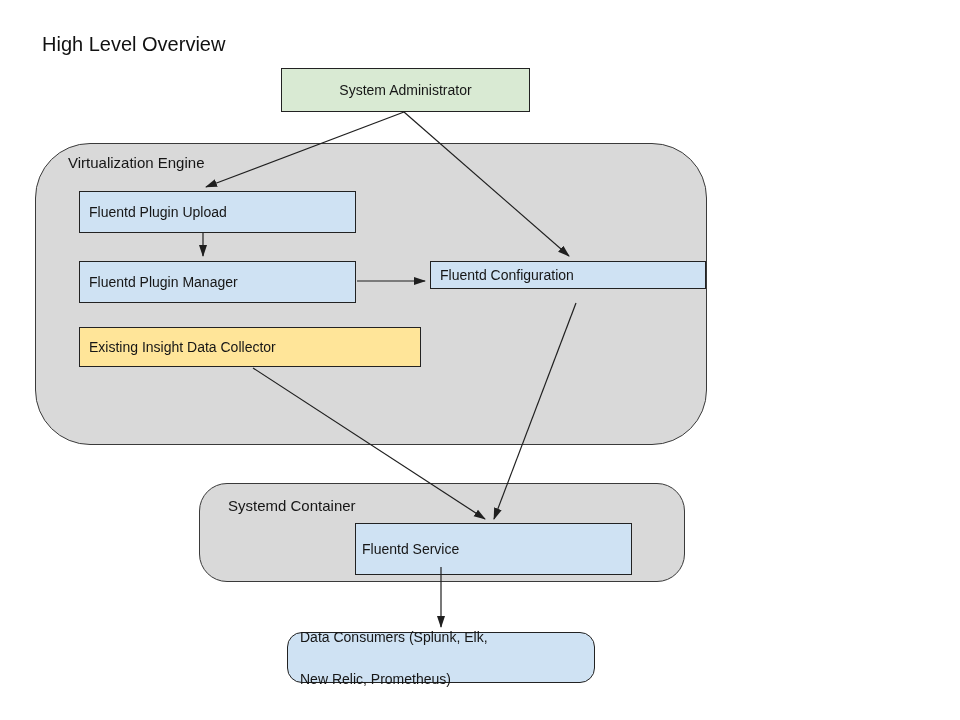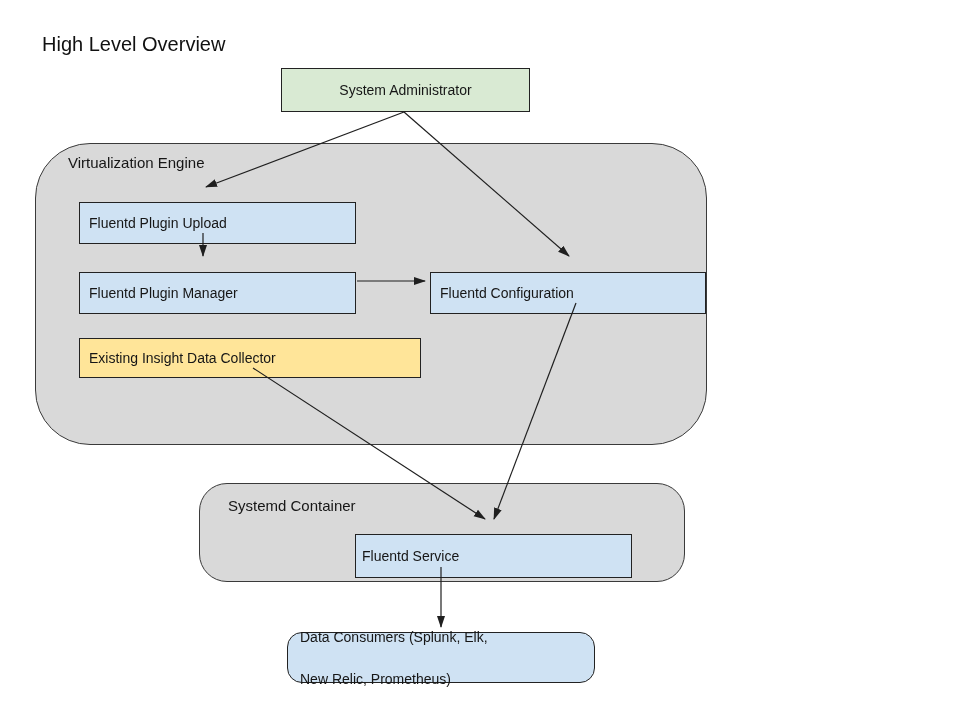--- a/index.html
+++ b/index.html
@@ -63,28 +63,28 @@
     position: absolute;
     border: 1px solid #222222;
     box-sizing: border-box;
     display: flex;
     align-items: center;
     font-size: 14px;
     color: #161616;
     z-index: 2;
     white-space: nowrap;
   }
-  .node.align-left { justify-content: flex-start; padding-left: 9px; margin-top: 11px; }
+  .node.align-left { justify-content: flex-start; padding-left: 9px; }
   .node.align-center { justify-content: center; }
   .node.sysadmin   { left: 281px; top: 68px;  width: 249px; height: 44px; }
   .node.upload     { left: 79px;  top: 191px; width: 277px; height: 42px; }
   .node.manager    { left: 79px;  top: 261px; width: 277px; height: 42px; }
-  .node.config     { left: 430px; top: 261px; width: 276px; height: 42px; }
+  .node.config     { left: 430px; top: 261px; width: 276px; height: 28px; }
   .node.insight    { left: 79px;  top: 327px; width: 342px; height: 40px; }
-  .node.service    { left: 355px; top: 523px; width: 277px; height: 44px; padding-left: 6px; }
+  .node.service    { left: 355px; top: 523px; width: 277px; height: 52px; padding-left: 6px; }
   .node.consumers  {
     left: 287px; top: 632px; width: 308px; height: 51px;
     border-radius: 15px;
     padding-left: 12px;
     flex-direction: column;
     align-items: flex-start;
     justify-content: center;
     line-height: 22px;
     gap: 20px;
   }

